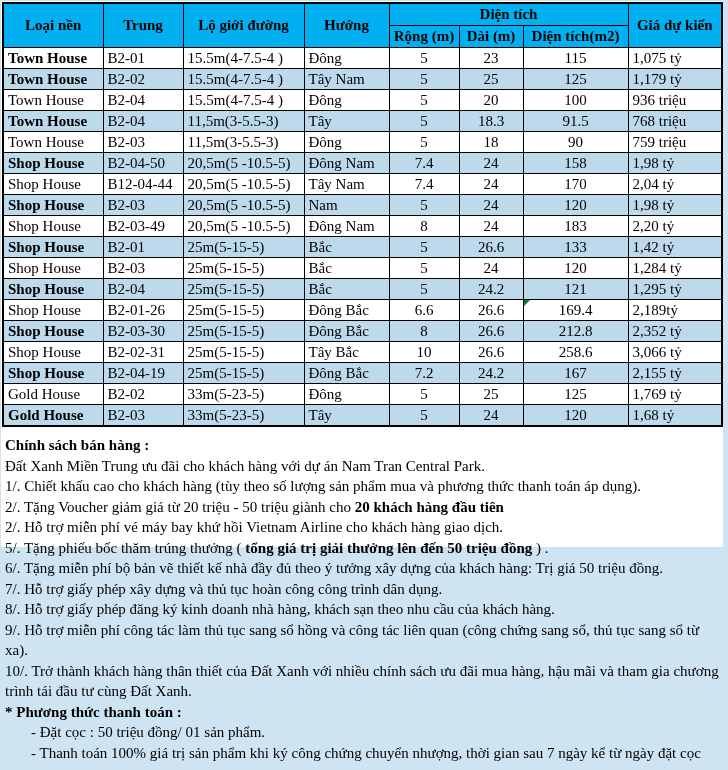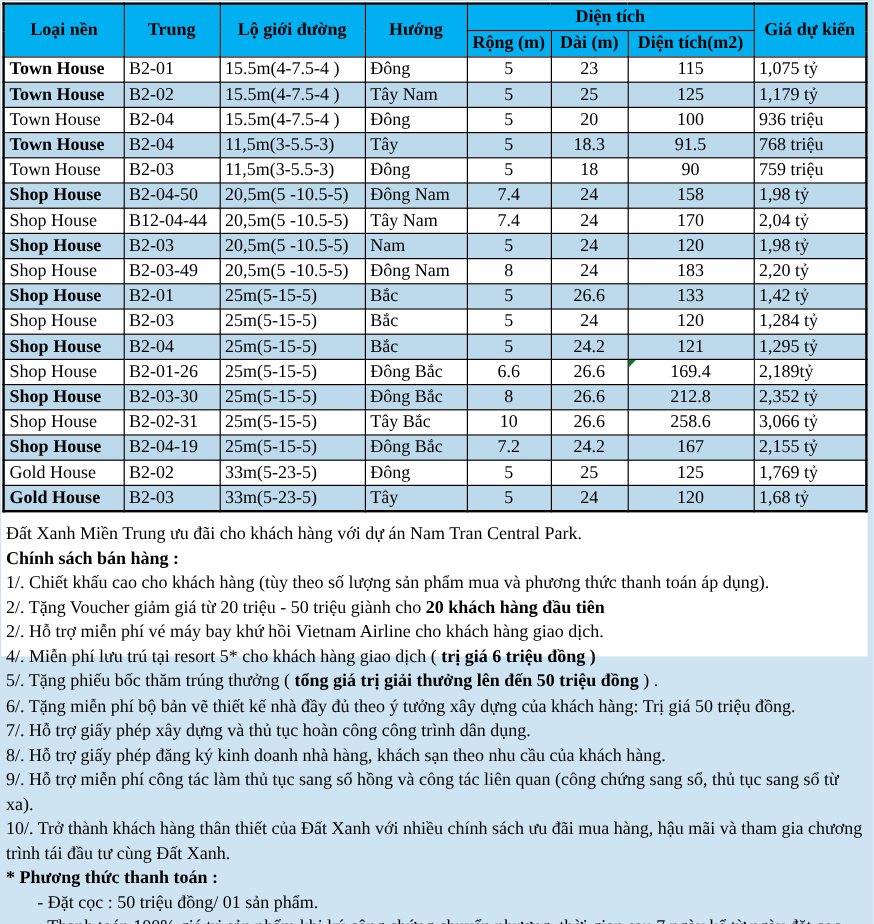--- a/index.html
+++ b/index.html
@@ -271,26 +271,25 @@
       <td class="c-dir">Tây</td>
       <td class="num">5</td>
       <td class="num">24</td>
       <td class="num">120</td>
       <td class="c-price">1,68 tỷ</td>
     </tr>
       </tbody>
   </table>
 
   <div class="policy" id="policy">
+      <div class="pline"><span class="b">Chính sách bán hàng :</span></div>
       <div class="pline"><span>Đất Xanh Miền Trung ưu đãi cho khách hàng với dự án Nam Tran Central Park.</span></div>
-      <div class="pline"><span class="b">Chính sách bán hàng :</span></div>
       <div class="pline"><span>1/. Chiết khấu cao cho khách hàng (tùy theo số lượng sản phẩm mua và phương thức thanh toán áp dụng).</span></div>
       <div class="pline"><span>2/. Tặng Voucher giảm giá từ 20 triệu - 50 triệu giành cho </span><span class="b">20 khách hàng đầu tiên</span></div>
       <div class="pline"><span>2/. Hỗ trợ miễn phí vé máy bay khứ hồi Vietnam Airline cho khách hàng giao dịch.</span></div>
-      <div class="pline"><span>4/. Miễn phí lưu trú tại resort 5* cho khách hàng giao dịch ( </span><span class="b">trị giá 6 triệu đồng )</span></div>
       <div class="pline"><span>5/. Tặng phiếu bốc thăm trúng thưởng ( </span><span class="b">tổng giá trị giải thưởng lên đến 50 triệu đồng</span><span> ) .</span></div>
       <div class="pline"><span>6/. Tặng miễn phí bộ bản vẽ thiết kế nhà đầy đủ theo ý tưởng xây dựng của khách hàng: Trị giá 50 triệu đồng.</span></div>
       <div class="pline"><span>7/. Hỗ trợ giấy phép xây dựng và thủ tục hoàn công công trình dân dụng.</span></div>
       <div class="pline"><span>8/. Hỗ trợ giấy phép đăng ký kinh doanh nhà hàng, khách sạn theo nhu cầu của khách hàng.</span></div>
       <div class="pline"><span>9/. Hỗ trợ miễn phí công tác làm thủ tục sang sổ hồng và công tác liên quan (công chứng sang sổ, thủ tục sang sổ từ xa).</span></div>
       <div class="pline"><span>10/. Trở thành khách hàng thân thiết của Đất Xanh với nhiều chính sách ưu đãi mua hàng, hậu mãi và tham gia chương trình tái đầu tư cùng Đất Xanh.</span></div>
       <div class="pline"><span class="b">* Phương thức thanh toán :</span></div>
       <div class="pline indent"><span>- Đặt cọc : 50 triệu đồng/ 01 sản phẩm.</span></div>
       <div class="pline indent"><span>- Thanh toán 100% giá trị sản phẩm khi ký công chứng chuyển nhượng, thời gian sau 7 ngày kể từ ngày đặt cọc</span></div>
     </div>

